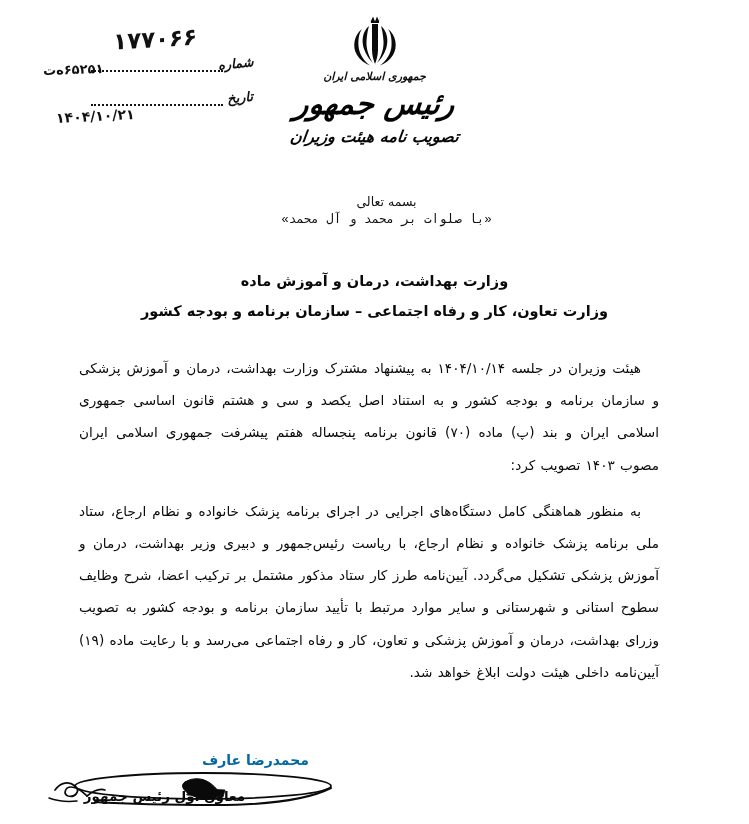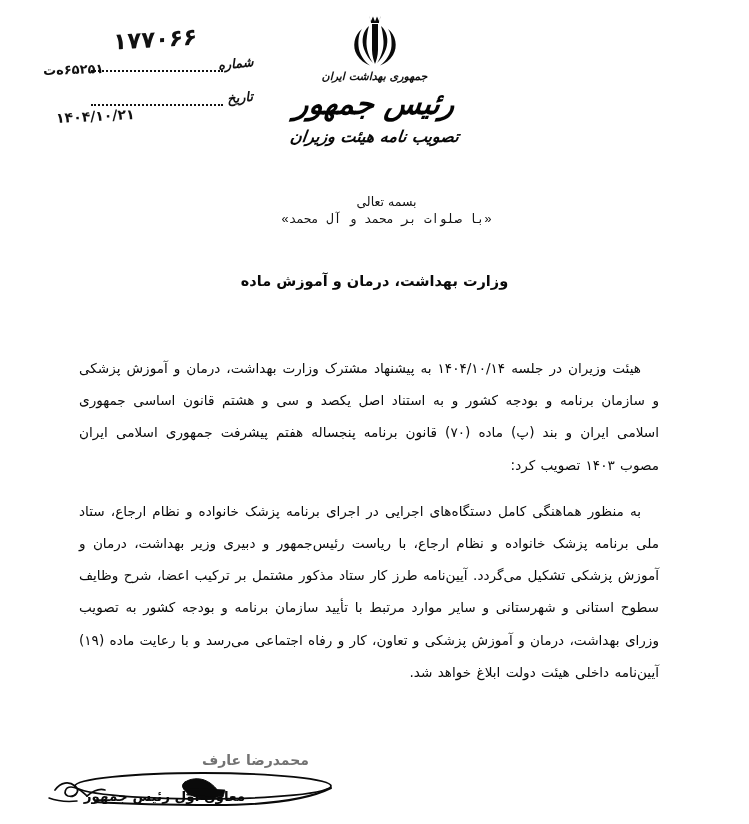--- a/index.html
+++ b/index.html
@@ -210,21 +210,21 @@
     height: 72px;
     direction: rtl;
   }
   .sig-name {
     position: absolute;
     right: 56px;
     top: 0px;
     font-family: "DejaVu Sans", sans-serif;
     font-size: 14px;
     font-weight: 700;
-    color: #737373;
+    color: #0369a1;
     white-space: nowrap;
   }
   .sig-title {
     position: absolute;
     right: 120px;
     top: 36px;
     font-family: "DejaVu Sans", sans-serif;
     font-size: 13.5px;
     font-weight: 700;
     color: #0a0a0a;
@@ -279,35 +279,36 @@
                    C64 86 70 70 69 54 C68 40 66 30 64 24 Z"></path>
 
           <path d="M26 30 C10 42 6 66 16 82 C22 92 32 99 42 103
                    C30 94 20 80 19 64 C18 48 21 37 26 30 Z"></path>
 
           <path d="M78 30 C94 42 98 66 88 82 C82 92 72 99 62 103
                    C74 94 84 80 85 64 C86 48 83 37 78 30 Z"></path>
         </g>
       </svg>
 
-      <div class="republic-name">جمهوری بهداشت ایران</div>
+      <div class="republic-name">جمهوری اسلامی ایران</div>
 
       <div class="president-title">رئیس جمهور</div>
 
       <div class="decree-title">تصویب نامه هیئت وزیران</div>
     </div>
   </div>
 
   <div class="basmala">
     <div class="basmala-line1">بسمه تعالی</div>
     <div class="basmala-line2">«با صلوات بر محمد و آل محمد»</div>
   </div>
 
   <div class="addressees">
     <div class="addressee">وزارت بهداشت، درمان و آموزش ماده</div>
+    <div class="addressee">وزارت تعاون، کار و رفاه اجتماعی – سازمان برنامه و بودجه کشور</div>
   </div>
 
   <div class="body-text">
     <p class="para p1">هیئت وزیران در جلسه ۱۴۰۴/۱۰/۱۴ به پیشنهاد مشترک وزارت بهداشت، درمان و آموزش پزشکی و سازمان برنامه و بودجه کشور و به استناد اصل یکصد و سی و هشتم قانون اساسی جمهوری اسلامی ایران و بند (پ) ماده (۷۰) قانون برنامه پنجساله هفتم پیشرفت جمهوری اسلامی ایران مصوب ۱۴۰۳ تصویب کرد:</p>
     <p class="para p2">به منظور هماهنگی کامل دستگاه‌های اجرایی در اجرای برنامه پزشک خانواده و نظام ارجاع، ستاد ملی برنامه پزشک خانواده و نظام ارجاع، با ریاست رئیس‌جمهور و دبیری وزیر بهداشت، درمان و آموزش پزشکی تشکیل می‌گردد. آیین‌نامه طرز کار ستاد مذکور مشتمل بر ترکیب اعضا، شرح وظایف سطوح استانی و شهرستانی و سایر موارد مرتبط با تأیید سازمان برنامه و بودجه کشور به تصویب وزرای بهداشت، درمان و آموزش پزشکی و تعاون، کار و رفاه اجتماعی می‌رسد و با رعایت ماده (۱۹) آیین‌نامه داخلی هیئت دولت ابلاغ خواهد شد.</p>
   </div>
 
   <div class="signature">
 
     <div class="sig-name">محمدرضا عارف</div>

